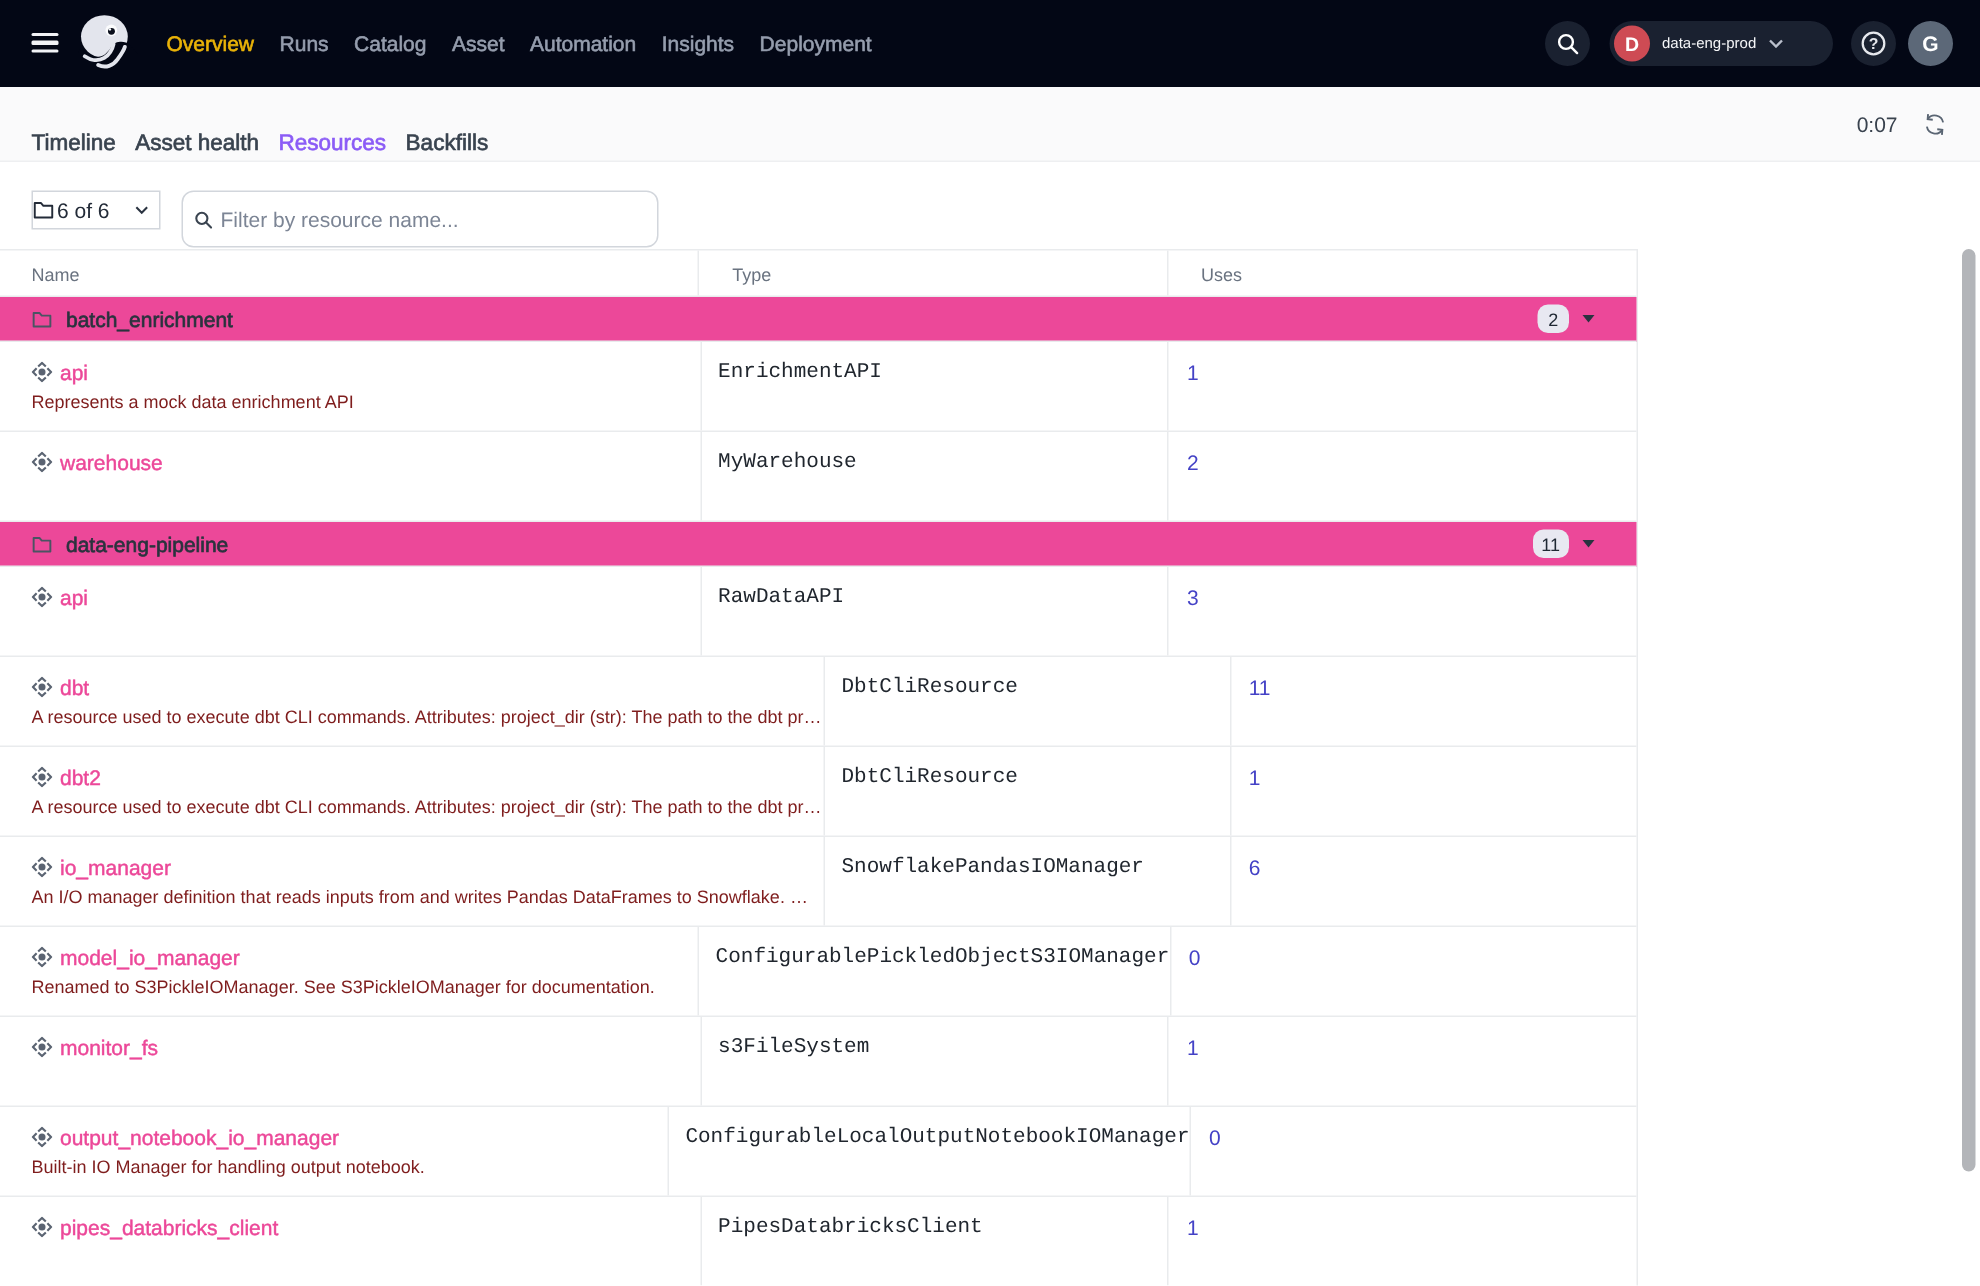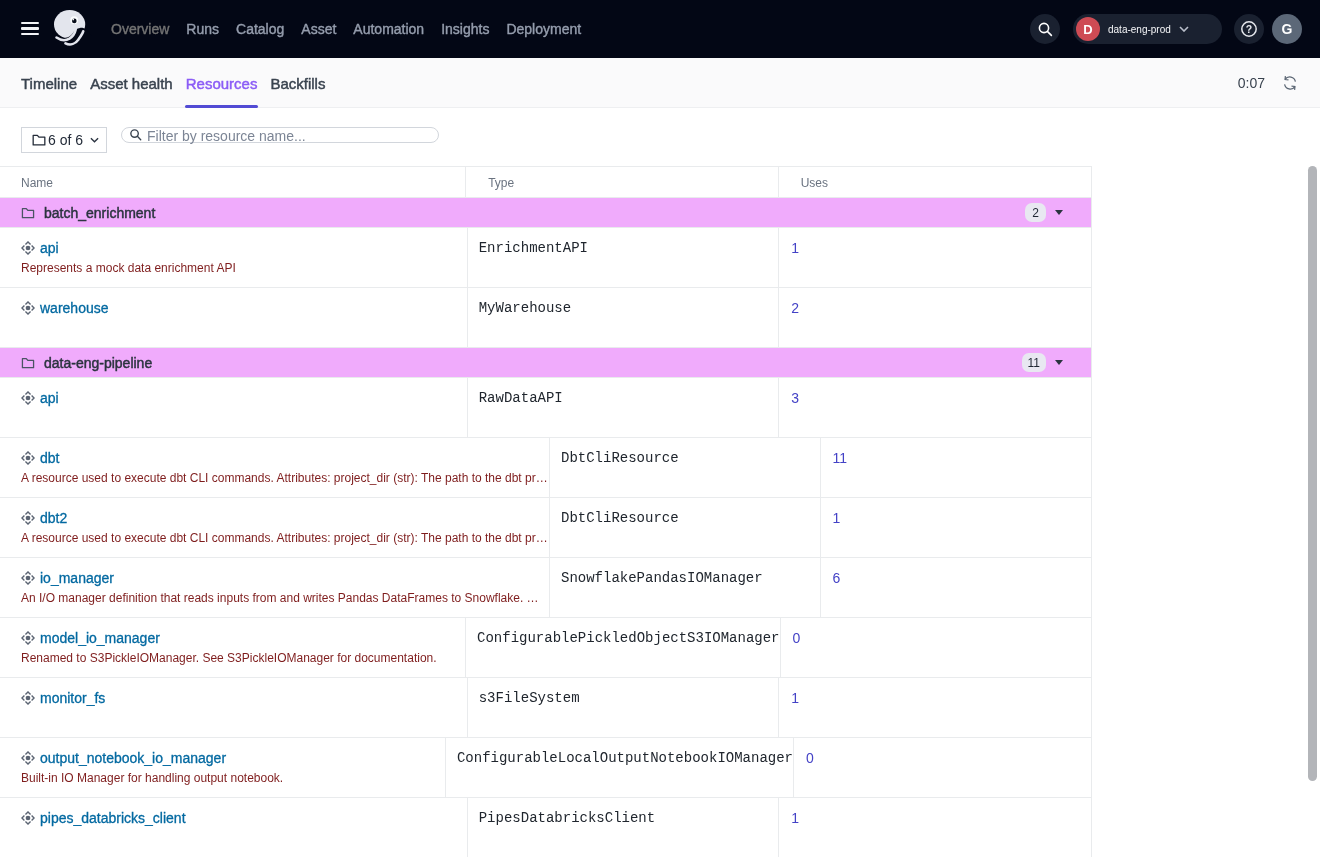--- a/index.html
+++ b/index.html
@@ -4,57 +4,57 @@
 <style>
 *{margin:0;padding:0;box-sizing:border-box}
 html,body{width:1320px;height:857px;overflow:hidden;font-family:"Liberation Sans",sans-serif;background:#fff;position:relative}
 
 .nav{position:absolute;left:0;top:0;width:1320px;height:58px;background:#030715;display:flex;align-items:center}
 .burger{position:absolute;left:21px;top:22px;width:18px;height:13px;display:flex;flex-direction:column;justify-content:space-between}
 .burger i{display:block;height:2.4px;background:#f2f3f6;border-radius:1px}
 .logo{position:absolute;left:52px;top:6px}
 .navmenu{position:absolute;left:111px;top:0;height:58px;display:flex;align-items:center;gap:17px}
 .navmenu a{font-size:14px;font-weight:400;-webkit-text-stroke:0.4px currentColor;color:#959DAD;text-decoration:none;letter-spacing:0}
-.navmenu a.active{color:#737373}
+.navmenu a.active{color:#eab308}
 .circbtn{position:absolute;top:14px;width:30px;height:30px;border-radius:50%;background:#1A2130;display:flex;align-items:center;justify-content:center}
 .pill{position:absolute;left:1073px;top:14px;width:149px;height:30px;border-radius:15px;background:#1A2130;display:flex;align-items:center}
 .pill .red{width:24px;height:24px;margin-left:3px;border-radius:50%;background:#CE4B54;color:#fff;font-size:13px;font-weight:700;display:flex;align-items:center;justify-content:center}
 .pill .lbl{color:#F5F6F8;font-size:10px;font-weight:400;margin-left:8px}
 .avatar{position:absolute;left:1272px;top:14px;width:30px;height:30px;border-radius:50%;background:#5C6878;color:#fff;font-size:14px;font-weight:700;display:flex;align-items:center;justify-content:center}
 
 .tabbar{position:absolute;left:0;top:58px;width:1320px;height:50px;background:#FAFAFB;border-bottom:1px solid #EEEFF1}
-.tabs{position:absolute;left:21px;top:0;height:50px;display:flex;align-items:center;gap:13px}
+.tabs{position:absolute;left:21px;top:12px;height:50px;display:flex;align-items:center;gap:13px}
 .tabs .tab{font-size:15px;font-weight:400;-webkit-text-stroke:0.45px currentColor;color:#39434F;text-decoration:none;position:relative;height:50px;display:flex;align-items:center}
 .tabs .tab.active{color:#8b5cf6}
 .tabs .tab.active:after{content:"";position:absolute;left:-1px;right:-1px;bottom:0;height:3px;background:#524BD4;border-radius:2px}
 .timer{position:absolute;right:22px;top:0;height:50px;display:flex;align-items:center;gap:17px;font-size:14px;color:#39424E}
 
 .filterrow{position:absolute;left:0;top:108px;width:1320px;height:59px;background:#fff}
-.selbtn{position:absolute;left:21px;top:19px;width:86px;height:26px;border:1px solid #D2D6DC;border-radius:0;background:#fff;display:flex;align-items:center;padding-left:10px;padding-right:7px;gap:2px}
+.selbtn{position:absolute;left:21px;top:19px;width:86px;height:26px;border:1px solid #D2D6DC;border-radius:0;background:#fff;display:flex;align-items:center;padding-right:7px;gap:2px}
 .selbtn .t{font-size:14px;color:#232B38}
-.searchbox{position:absolute;left:121px;top:19px;width:318px;height:16px;border:1px solid #D2D6DC;border-radius:8px;background:#fff;display:flex;align-items:flex-start;padding-left:7px;gap:5px}
+.searchbox{position:absolute;left:121px;top:19px;width:318px;height:38px;border:1px solid #D2D6DC;border-radius:8px;background:#fff;display:flex;align-items:center;padding-left:7px;gap:5px}
 .searchbox .ph{font-size:14px;color:#7C8595}
 
 .table{position:absolute;left:0;top:166px;width:1092px;border-top:1px solid #E9EBED;border-right:1px solid #E9EBED}
 .trow{display:flex;border-bottom:1px solid #E9EBED}
 .c1{width:558px}
 .c2{width:373px;border-left:1px solid #E9EBED}
 .c3{width:374px;border-left:1px solid #E9EBED}
 .thead{height:31px}
 .thead .hc{font-size:12px;color:#6A7380;padding:9px 0 0 21px}
 .thead .c2.hc,.thead .c3.hc{padding-left:22px}
-.grow{height:30px;background:#f0abfc;align-items:center}
+.grow{height:30px;background:#ec4899;align-items:center}
 .grow .gname{display:flex;align-items:center;gap:9px;padding-left:21px;font-size:14px;font-weight:400;-webkit-text-stroke:0.45px currentColor;color:#2A333E;flex:1}
 .grow .gright{display:flex;align-items:center;margin-left:auto;padding-right:28px;gap:9px}
 .badge{min-width:21px;height:19px;padding:0 6px;border-radius:7px;background:#E8E8F1;color:#1F2733;font-size:12px;font-weight:500;display:flex;align-items:center;justify-content:center}
 .caret{width:0;height:0;border-left:4.5px solid transparent;border-right:4.5px solid transparent;border-top:5.5px solid #2A3340}
 .rrow{height:60px}
 .rrow .c1{padding:10px 0 0 21px}
 .nameline{display:flex;align-items:center;gap:5px;height:20px}
-.nameline a{font-size:14px;font-weight:400;-webkit-text-stroke:0.3px currentColor;color:#0369a1;text-decoration:none}
+.nameline a{font-size:14px;font-weight:400;-webkit-text-stroke:0.3px currentColor;color:#ec4899;text-decoration:none}
 .desc{margin-top:2px;font-size:12px;color:#7f1d1d;line-height:17px;white-space:nowrap;overflow:hidden;text-overflow:ellipsis;max-width:528px}
 .rrow .c2{padding:10px 0 0 11px;font-family:"Liberation Mono",monospace;font-size:14px;color:#20262E;line-height:20px}
 .rrow .c3{padding:10px 0 0 12px;font-size:14px;line-height:20px}
 .rrow .c3 a{color:#4442C6;text-decoration:none}
 
 .sbthumb{position:absolute;left:1308px;top:166px;width:9px;height:615px;border-radius:5px;background:#B3B5B9}
 svg{display:block}
 </style>
 </head>
 <body>

